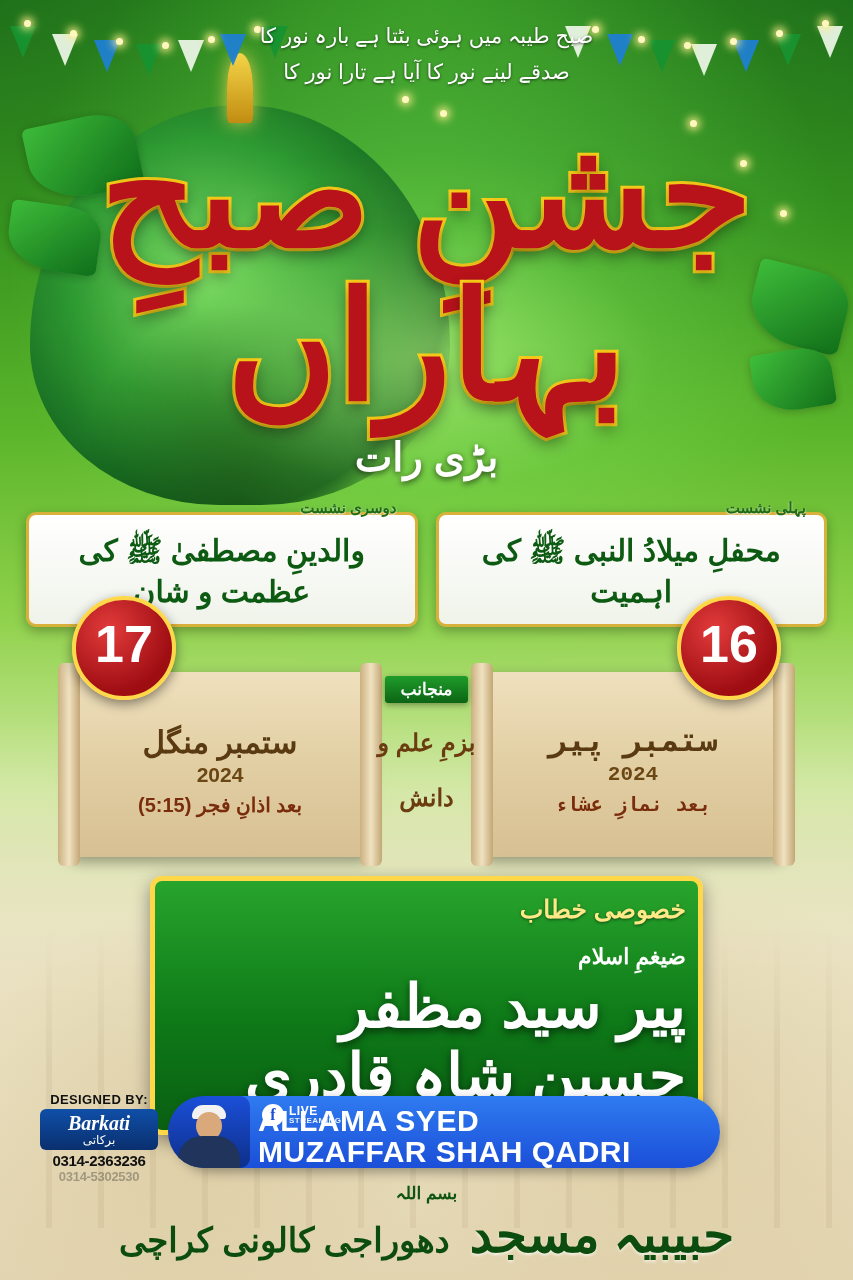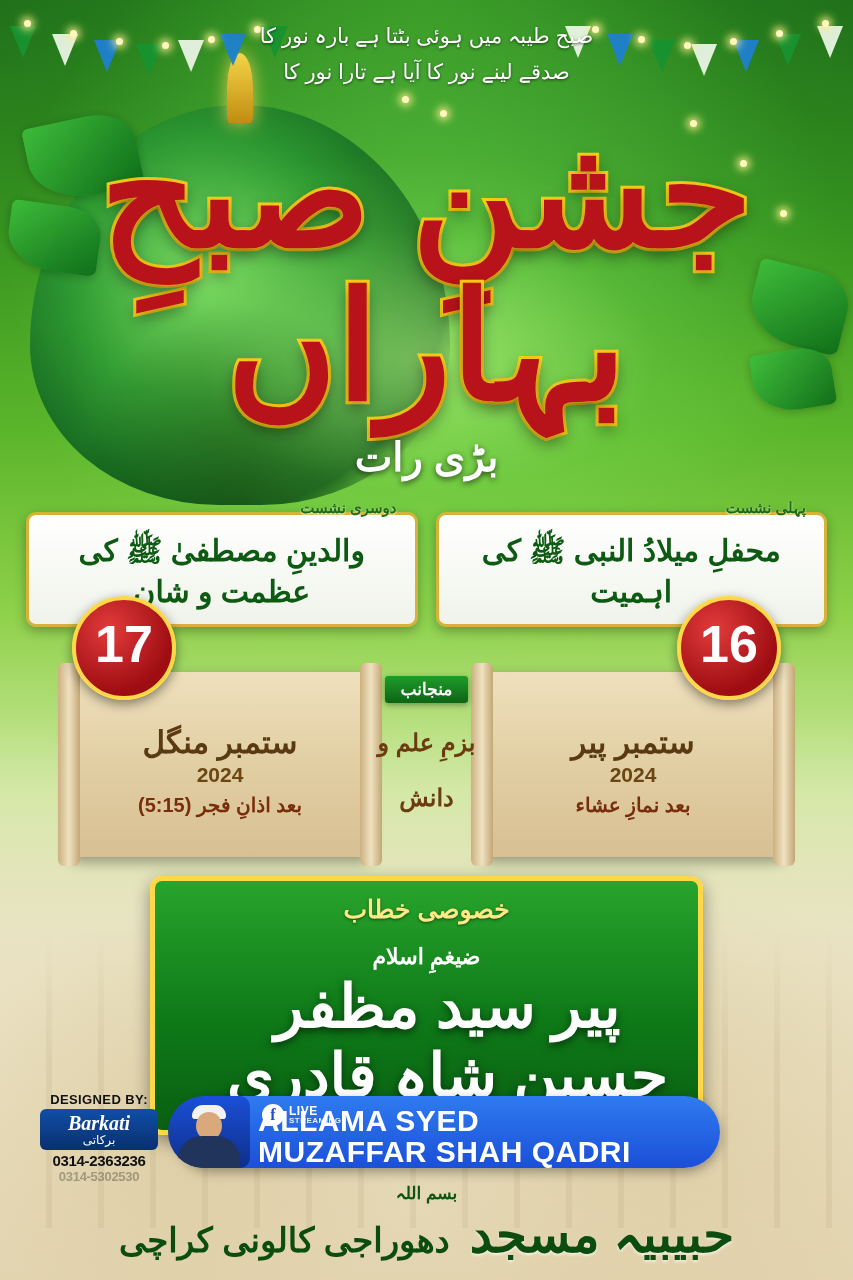--- a/index.html
+++ b/index.html
@@ -214,21 +214,21 @@
   .scroll:before, .scroll:after {
     content: "";
     position: absolute;
     top: -9px; bottom: -9px;
     width: 22px;
     background: linear-gradient(90deg, #cbb081, #f0e2c0, #c3a776);
     border-radius: 6px;
   }
   .scroll:before { left: -12px; }
   .scroll:after { right: -12px; }
-  .scroll-right { right: 56px; }
+  .scroll-right { right: 56px; font-family: Liberation Mono, monospace; }
   .scroll-left { left: 56px; }
   .badge {
     position: absolute;
     top: -34px;
     width: 96px; height: 96px;
     border-radius: 50%;
     background: radial-gradient(circle at 35% 30%, #e23b3b, #9e0d12 70%);
     border: 4px solid #ffd84a;
     color: #fff;
     font-size: 52px;
@@ -294,21 +294,21 @@
   }
 
   
   .speaker-panel {
     position: absolute;
     top: 876px; left: 150px; right: 150px;
     background: linear-gradient(180deg, #28a42c 0%, #0e7a18 55%, #0a5f12 100%);
     border: 5px solid #ffd84a;
     border-radius: 12px;
     padding: 14px 12px 20px;
-    text-align: center;
+    text-align: right;
     direction: rtl;
     box-shadow: 0 6px 18px rgba(0,0,0,0.4);
     z-index: 9;
   }
   .speaker-kicker {
     font-size: 25px;
     font-weight: bold;
     color: #ffe987;
     text-shadow: 0 1px 3px rgba(0,0,0,0.5);
   }

